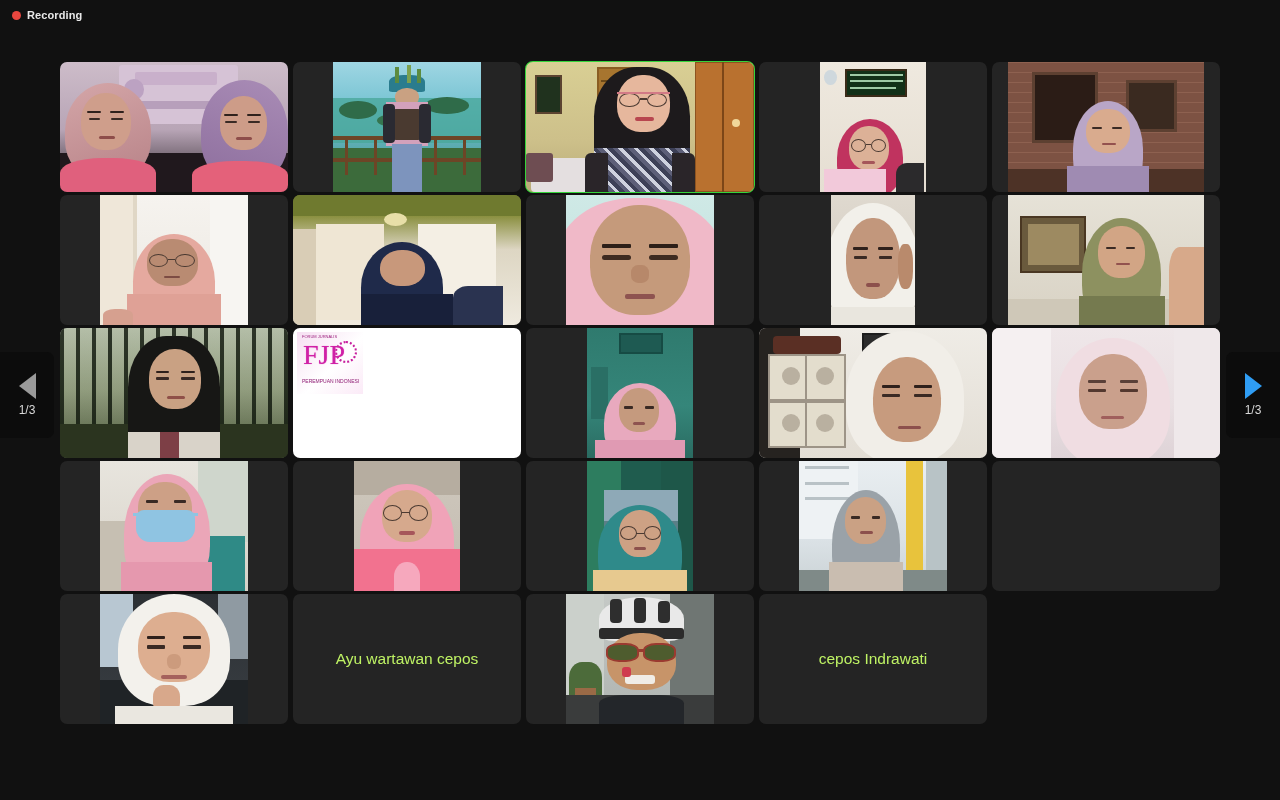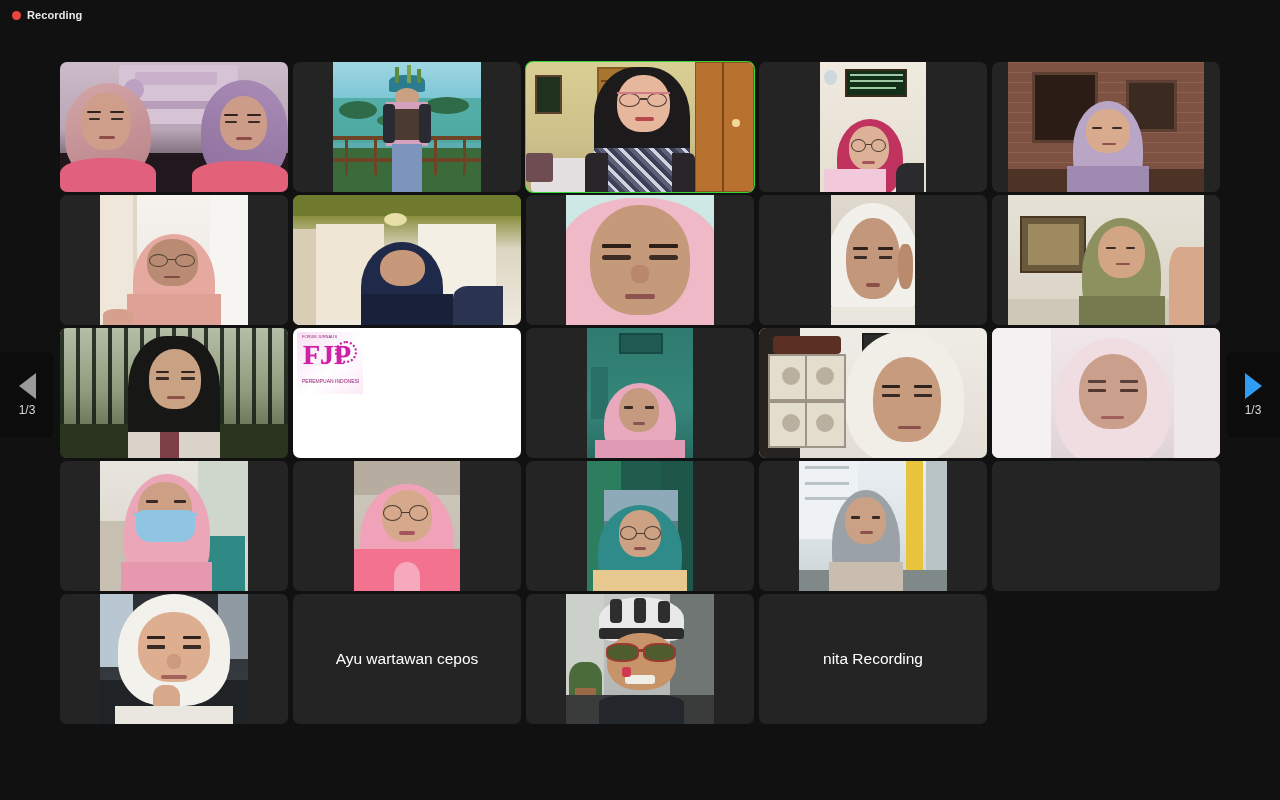--- a/index.html
+++ b/index.html
@@ -74,21 +74,21 @@
     overflow: hidden;
   }
   .tile .video.full { left: 0; right: 0; }
   .tile .video.portrait { left: 50%; transform: translateX(-50%); width: 84px; }
   .tile .video.portrait-w { left: 50%; transform: translateX(-50%); width: 106px; }
   .tile .video.narrow { left: 50%; transform: translateX(-50%); width: 148px; }
   .tile .video.wide { left: 50%; transform: translateX(-50%); width: 196px; }
   .name-only {
     width: 100%; height: 100%;
     display: flex; align-items: center; justify-content: center;
-    color: #ffffff; font-size: 15.5px;
+    color: #bef264; font-size: 15.5px;
   }
 
   
   .scene { position: absolute; inset: 0; }
   .layer { position: absolute; }
 
   
   .hapsari-card {
     position: absolute; top: 0; bottom: 0; left: 50%;
     transform: translateX(-50%);
@@ -120,21 +120,21 @@
 
   
   .share-white { position: absolute; inset: 0; background: #ffffff; }
   .fjp-logo {
     position: absolute; left: 4px; top: 4px; width: 66px; height: 62px;
     background: linear-gradient(135deg,#f6dff2 0%,#ffffff 55%,#fbeaf7 100%);
     overflow: hidden;
   }
   .fjp-letters {
     position: absolute; left: 6px; top: 10px;
-    font-family: "Liberation Serif", serif; font-weight: bold;
+    font-family: "Liberation Serif", serif; font-weight: normal;
     font-size: 28px; color: #cf21a6; line-height: 26px;
     text-shadow: 0 0 1px #e05ec0;
   }
   .fjp-ring {
     position: absolute; right: 6px; top: 9px; width: 22px; height: 22px;
     border: 2px dotted #c71f9e; border-radius: 50%;
   }
   .fjp-cap {
     position: absolute; left: 5px; top: 2px; right: 4px; height: 6px;
     font-size: 4px; color: #9a1d7c; overflow: hidden; white-space: nowrap;
@@ -611,17 +611,17 @@
           <div class="layer" style="left:52%;top:38%;width:22%;height:14%;background:#4e5c2e;border:2px solid #9a3a30;border-radius:40%"></div>
           <div class="layer" style="left:48%;top:42%;width:5%;height:3px;background:#9a3a30"></div>
           <div class="layer" style="left:40%;top:62%;width:20%;height:7%;background:#f0ece6;border-radius:3px"></div>
           <div class="layer" style="left:22%;bottom:0;width:58%;height:22%;background:#23262a;border-radius:30% 30% 0 0"></div>
           <div class="layer" style="left:38%;top:56%;width:6%;height:8%;background:#cf3b4e;border-radius:3px"></div>
         </div>
       </div>
     </div>
 
     <div class="tile">
-      <div class="name-only">nita Recording</div>
+      <div class="name-only">cepos Indrawati</div>
     </div>
 
   </div>
 </div>
 
 </body></html>

